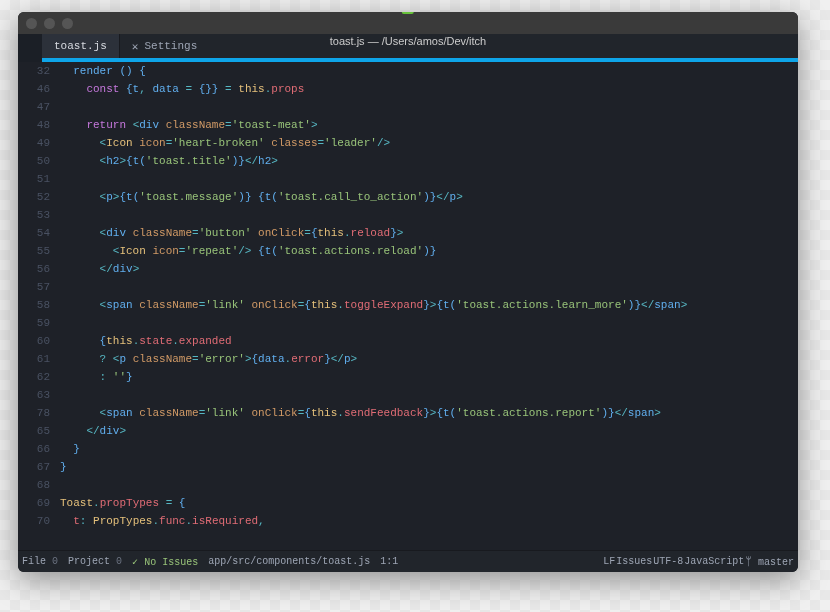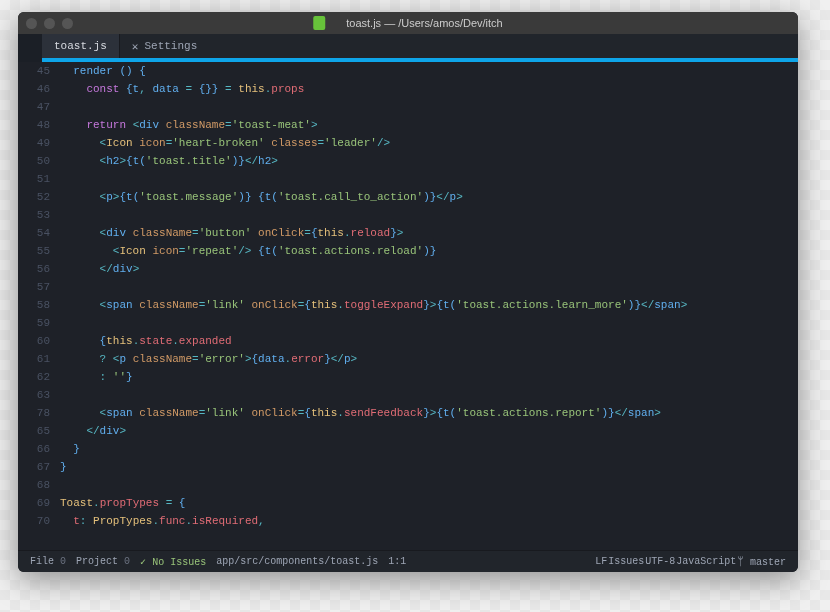--- a/index.html
+++ b/index.html
@@ -44,20 +44,21 @@
     .title-center {
       position: absolute;
       left: 50%;
       transform: translateX(-50%);
       display: flex;
       align-items: center;
       gap: 21px;
       color: #ccc;
       font-size: 11px;
       font-family: -apple-system, sans-serif;
+      flex-direction: column;
     }
     .file-badge {
       width: 12px; height: 14px;
       background: #67c23a;
       border-radius: 2px;
     }
     .tabbar {
       height: 28px;
       background: #21252b;
       display: flex;
@@ -113,21 +114,21 @@
     .this { color: #e5c07b; }
     .obj { color: #e5c07b; }
     .attr-name { color: #d19a66; }
     .statusbar {
       height: 22px;
       background: #21252b;
       display: flex;
       align-items: center;
       font-size: 10px;
       color: #9da5b4;
-      padding: 0 12px;
+      padding: 0 4px;
       gap: 12px;
       border-top: 1px solid #181a1f;
     }
     .sb-left { display: flex; gap: 10px; align-items: center; }
     .sb-right { margin-left: auto; display: flex; gap: 1px; align-items: center; }
     .badge-num { color: #6b7280; }
     .ok { color: #98c379; text-align: right; }
     .branch-icon::before { content: "ᛘ"; font-size: 11px; }
     .check-icon::before { content: "✓"; font-size: 10px; }
   </style>
@@ -153,21 +154,21 @@
       <span>toast.js</span>
     </div>
     <div class="settings">
       <span>✕</span>
       <span>Settings</span>
     </div>
   </div>
 
   <div class="editor">
     <div class="gutter" id="gutter">
-        <div class="line">45</div>
+        <div class="line">32</div>
         <div class="line">46</div>
         <div class="line">47</div>
         <div class="line">48</div>
         <div class="line">49</div>
         <div class="line">50</div>
         <div class="line">51</div>
         <div class="line">52</div>
         <div class="line">53</div>
         <div class="line">54</div>
         <div class="line">55</div>

